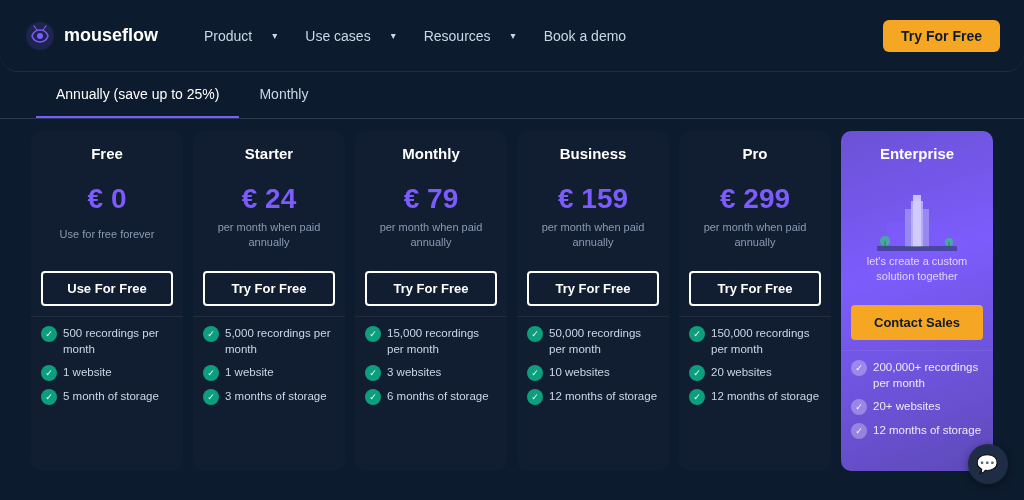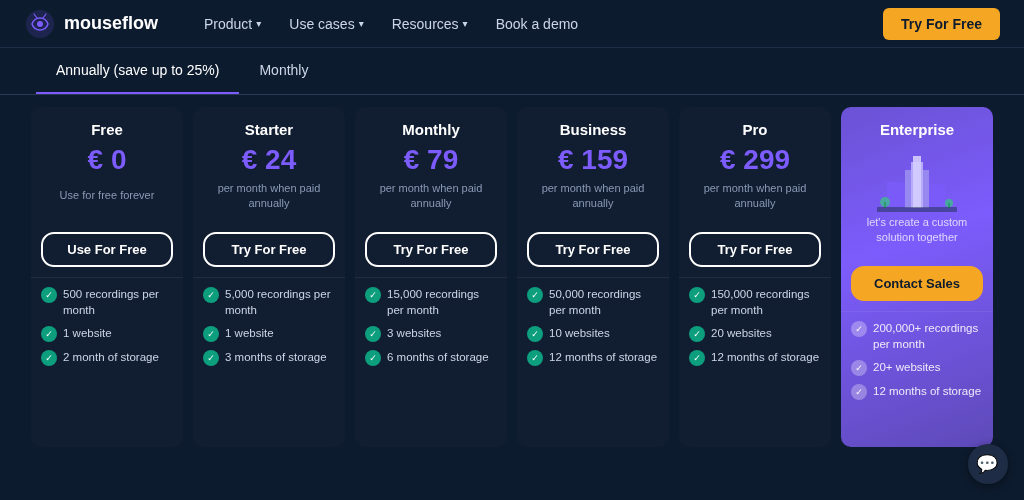--- a/index.html
+++ b/index.html
@@ -4,22 +4,23 @@
   <style>
     * { box-sizing: border-box; margin: 0; padding: 0; }
     body { font-family: 'Segoe UI', Arial, sans-serif; background: #0d1b2e; color: #fff; width: 1024px; min-height: 500px; overflow-x: hidden; }
 
     
     nav {
       background: #0d1b2e;
       display: flex;
       align-items: center;
       padding: 0 24px;
-      height: 48px;
+      height: 72px;
       border-bottom: 1px solid #1e2d45;
+      border-radius: 18px;
     }
     .logo {
       display: flex;
       align-items: center;
       gap: 8px;
       margin-right: 32px;
       text-decoration: none;
       color: #fff;
       font-size: 18px;
       font-weight: 600;
@@ -33,21 +34,21 @@
       gap: 0;
       flex: 1;
     }
     .nav-link {
       color: #ccd6e8;
       font-size: 14px;
       padding: 0 14px;
       height: 56px;
       display: flex;
       align-items: center;
-      gap: 4px;
+      gap: 20px;
       cursor: pointer;
       text-decoration: none;
       white-space: nowrap;
     }
     .nav-link.active {
       color: #fff;
       border-bottom: 2px solid #7c5cfc;
     }
     .nav-spacer { flex: 1; }
     .nav-cta {
@@ -107,21 +108,21 @@
       background: linear-gradient(160deg, #6b52d4 0%, #7c5cfc 40%, #5e4ab8 100%);
     }
     .plan-header {
       padding: 14px 12px 8px 12px;
       text-align: center;
     }
     .plan-name {
       font-size: 15px;
       font-weight: 700;
       color: #fff;
-      margin-bottom: 6px;
+      margin-bottom: 21px;
     }
     .plan-price {
       font-size: 28px;
       font-weight: 700;
       color: #7c5cfc;
       margin-bottom: 4px;
     }
     .plan-period {
       font-size: 11px;
       color: #8a9ab5;
@@ -148,21 +149,21 @@
     
     .plan-cta-wrap {
       padding: 8px 10px 10px 10px;
       text-align: center;
     }
     .plan-cta {
       width: 100%;
       border: 2px solid #fff;
       background: transparent;
       color: #fff;
-      border-radius: 13px;
+      border-radius: 4px;
       padding: 8px 4px;
       font-size: 13px;
       font-weight: 600;
       cursor: pointer;
     }
     .plan-cta.gold {
       background: #f5a623;
       border-color: #f5a623;
       color: #0d1b2e;
     }
@@ -278,21 +279,21 @@
       <span>500 recordings per month</span>
     </div>
 
     <div class="feature-item">
       <span class="check-icon">✓</span>
       <span>1 website</span>
     </div>
 
     <div class="feature-item">
       <span class="check-icon">✓</span>
-      <span>2 month of storage</span>
+      <span>5 month of storage</span>
     </div>
 
     </div>
   </div>
       <div class="plan-card">
       <div class="plan-header">
         <div class="plan-name">Starter</div>
         <div class="plan-price">€ 24</div>
         <div class="plan-period">per month when paid annually</div>
       </div>

